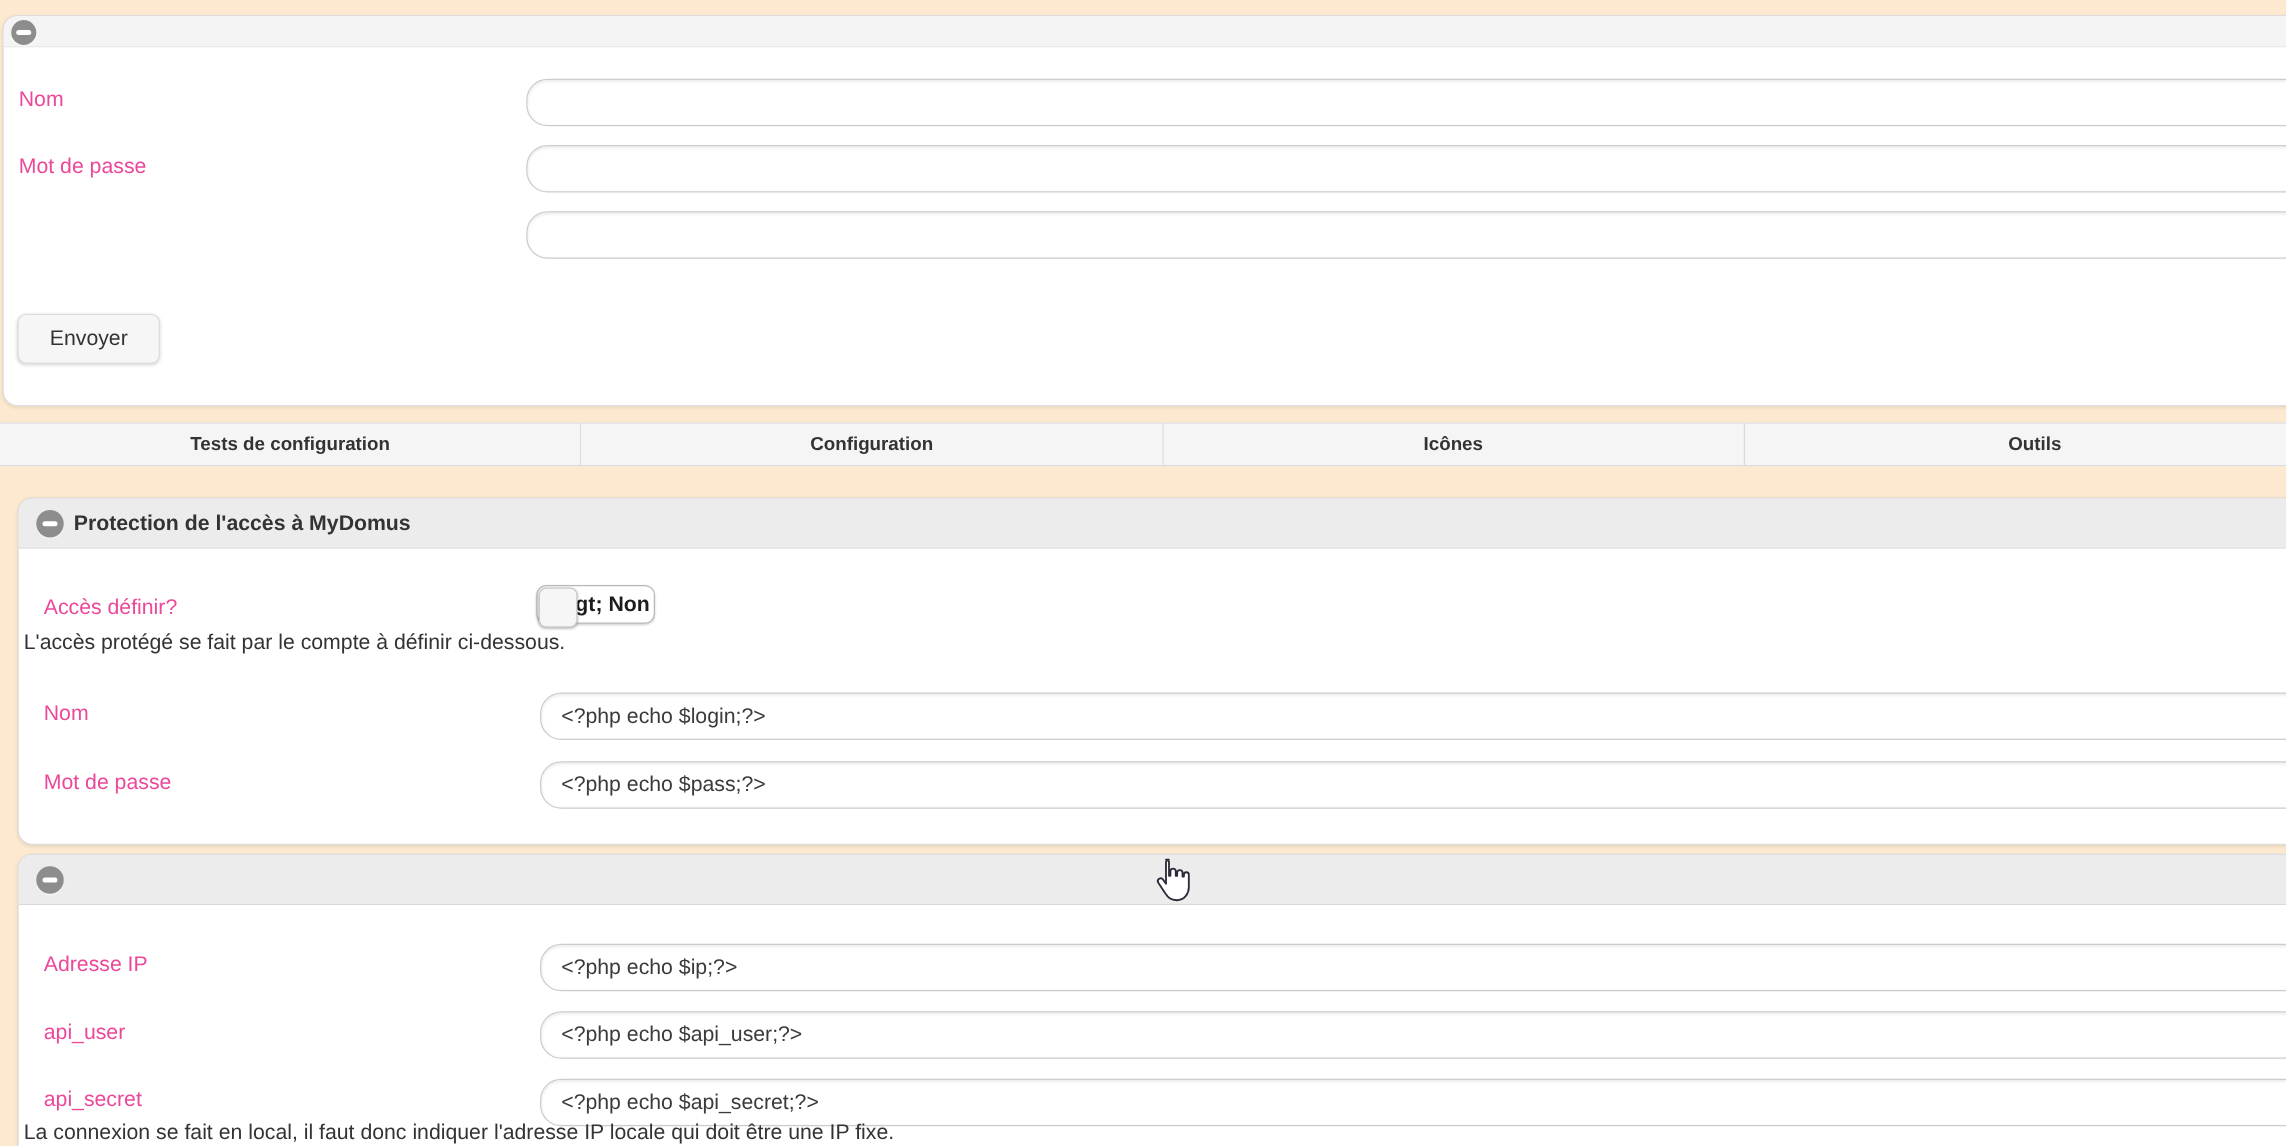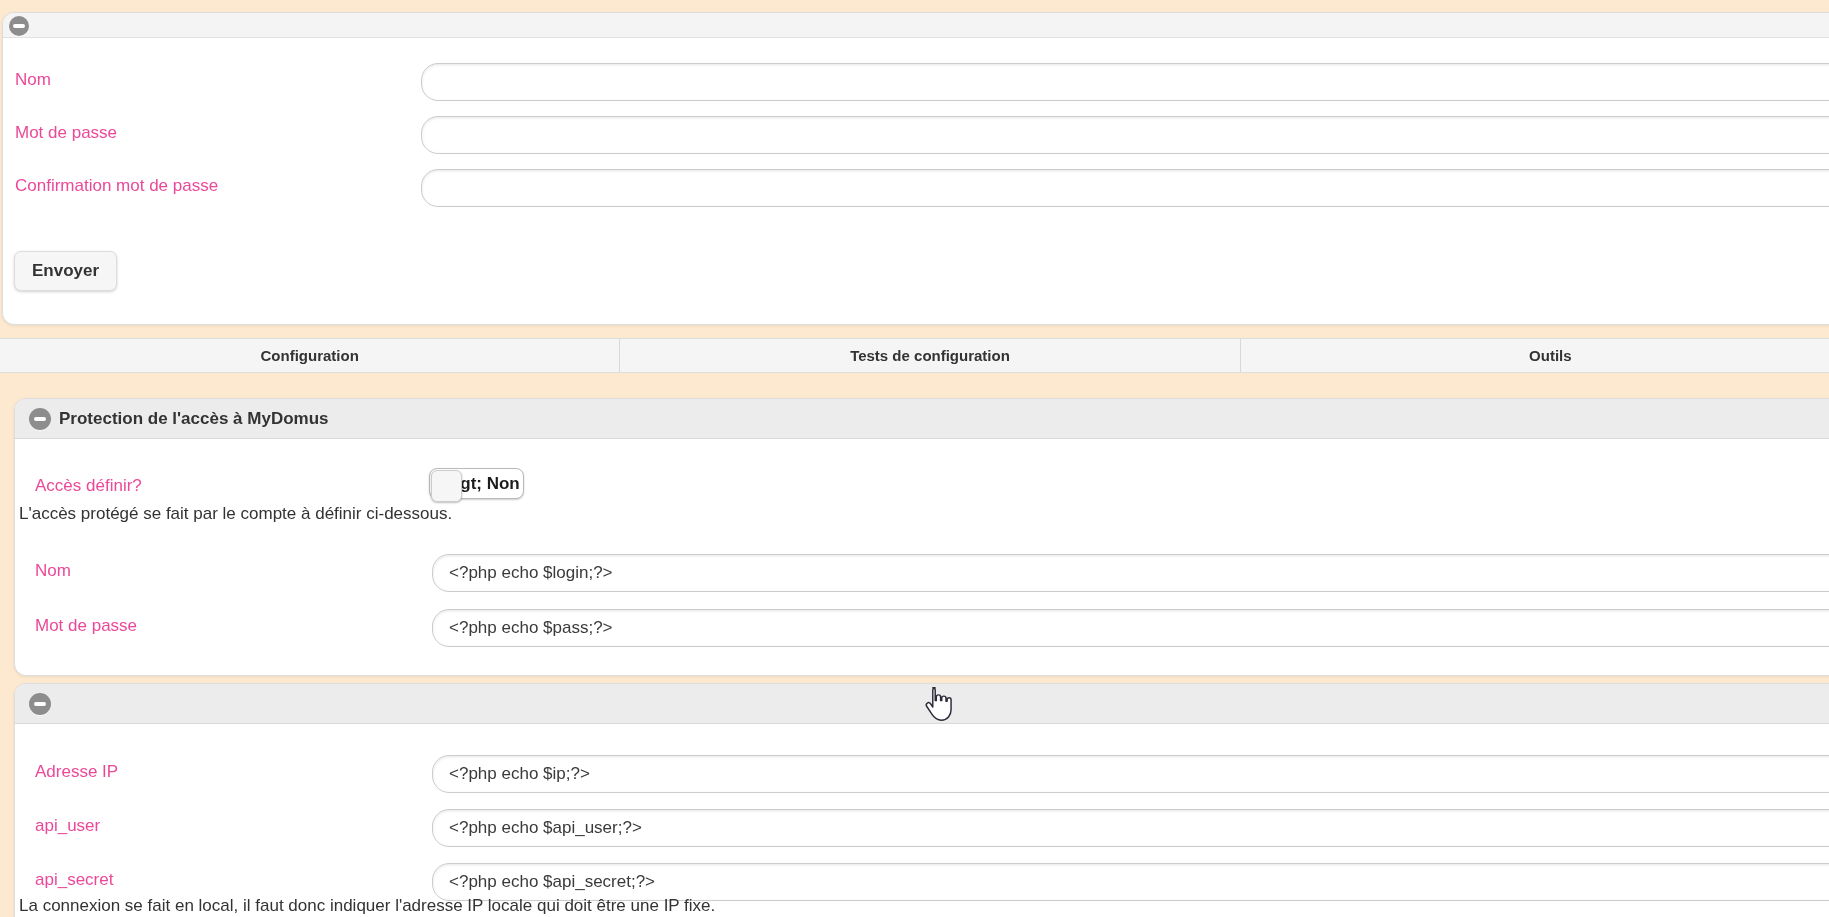--- a/index.html
+++ b/index.html
@@ -37,23 +37,23 @@
     font-size:17px; color:#ec4899; white-space:nowrap;
   }
   .text-input {
     position:absolute; left:418px; width:1461px; height:38px;
     border:1px solid #ccc; border-radius:17px; background:#fff;
     padding:0 16px; font-family:"Liberation Sans", sans-serif;
     font-size:17px; color:#3a3a3a; outline:none;
     box-shadow:inset 0 1px 3px rgba(0,0,0,.1);
   }
   .submit-btn {
-    position:absolute; left:11px; top:238px; width:103px; height:40px;
+    position:absolute; left:11px; top:238px; width:114px; height:40px;
     background:#f6f6f6; border:1px solid #ddd; border-radius:7px;
-    font-family:"Liberation Sans", sans-serif; font-size:17px; font-weight:bold; color:#333;
+    font-family:"Liberation Sans", sans-serif; font-size:17px; font-weight:normal; color:#333;
     box-shadow:0 1px 3px rgba(0,0,0,.18); cursor:pointer;
   }
   .tabbar {
     position:absolute; left:0; top:338px; width:1860px; height:35px;
     display:flex; border-top:1px solid #dcdcdc; border-bottom:1px solid #dcdcdc;
     background:#f5f5f5;
   }
   .tabbar .tab {
     flex:1 1 0; display:flex; align-items:center; justify-content:center;
     background:#f5f5f5; border-right:1px solid #d9d9d9;
@@ -103,29 +103,29 @@
         <i></i>
       </span>
   </div>
 
   <label class="row-label" style="left:12px; top:48px;">Nom</label>
   <input class="text-input" style="top: 50px;" type="text" value="">
 
   <label class="row-label" style="left:12px; top:101px;">Mot de passe</label>
   <input class="text-input" style="top: 103px;" type="text" value="">
 
-  <label class="row-label" style="left:12px; top:154px;">Confirmation mot de passe</label>
   <input class="text-input" style="top: 156px;" type="text" value="">
 
   <button class="submit-btn">Envoyer</button>
 </section>
 
 <nav class="tabbar">
+  <div class="tab">Tests de configuration</div>
   <div class="tab">Configuration</div>
-  <div class="tab">Tests de configuration</div>
+  <div class="tab">Icônes</div>
   <div class="tab">Outils</div>
 </nav>
 
 <section class="panel panel-section panel-protection">
   <div class="section-header">
     <span class="minus-icon minus-md">
         <i></i>
       </span>
     <span class="section-title">Protection de l'accès à MyDomus</span>
   </div>

